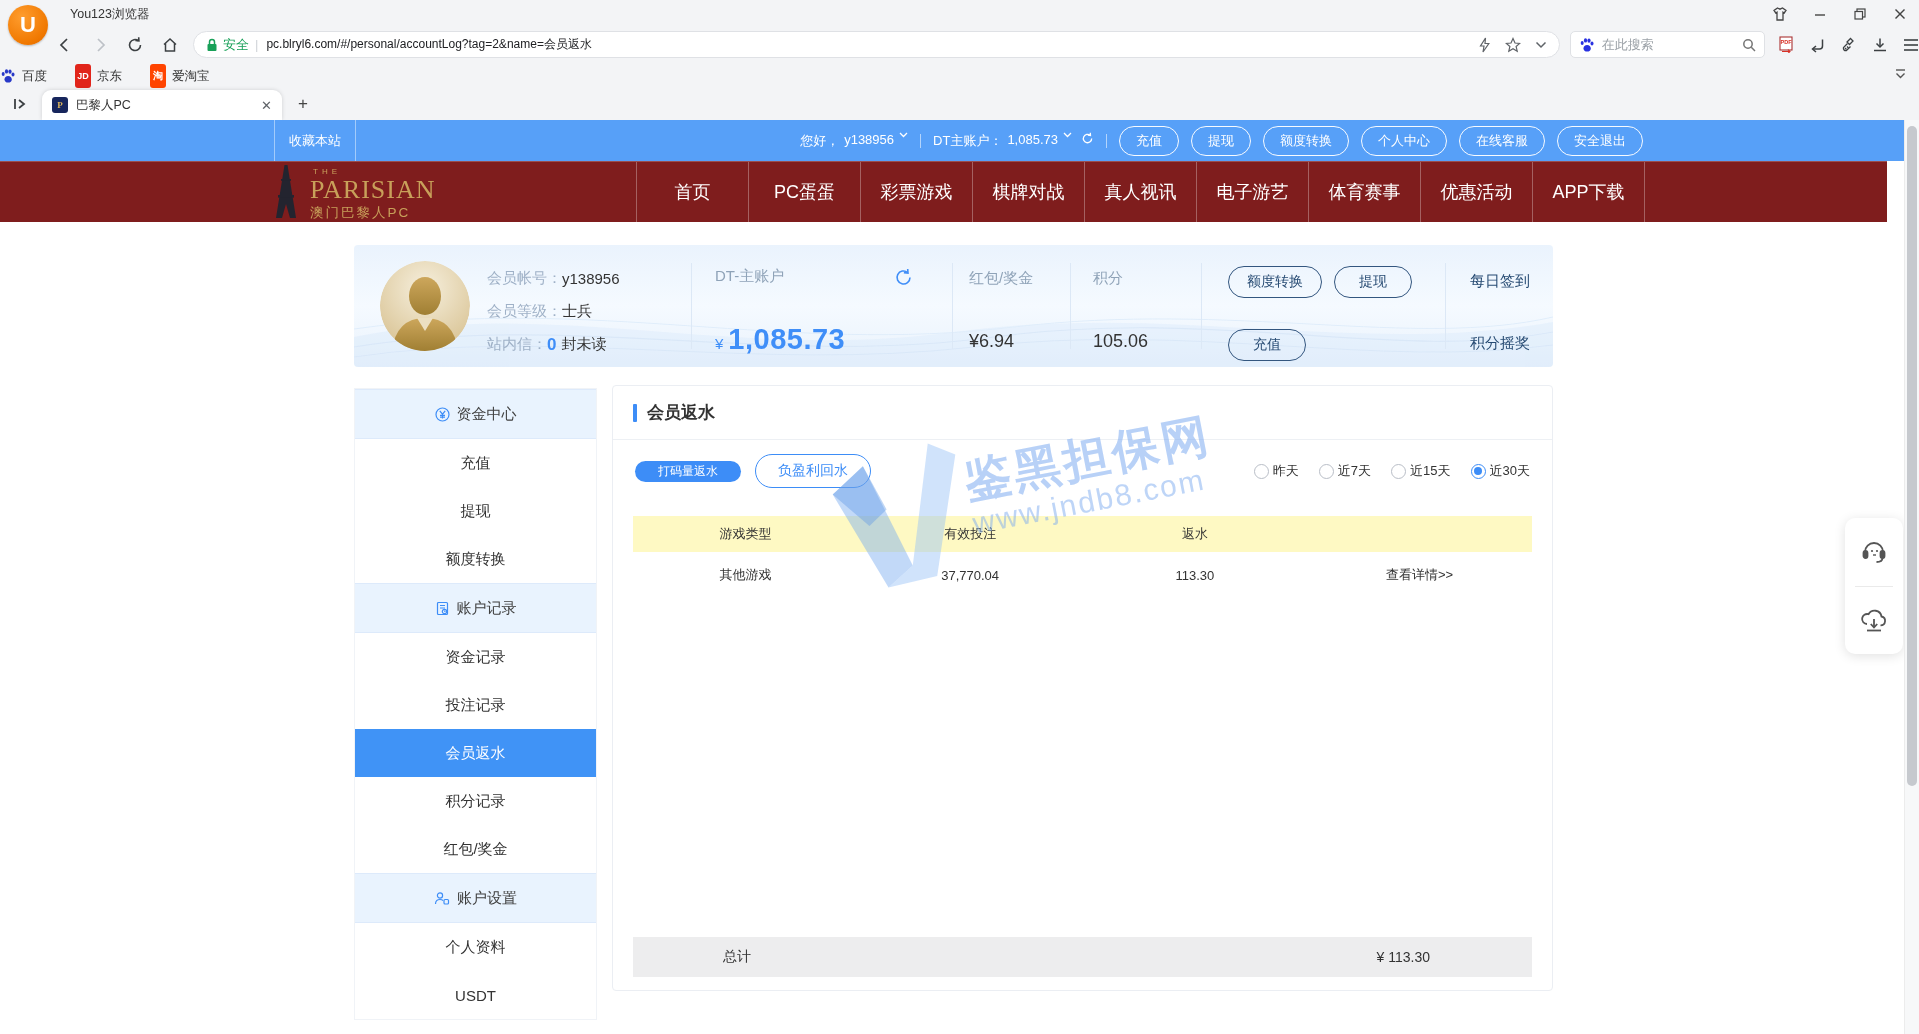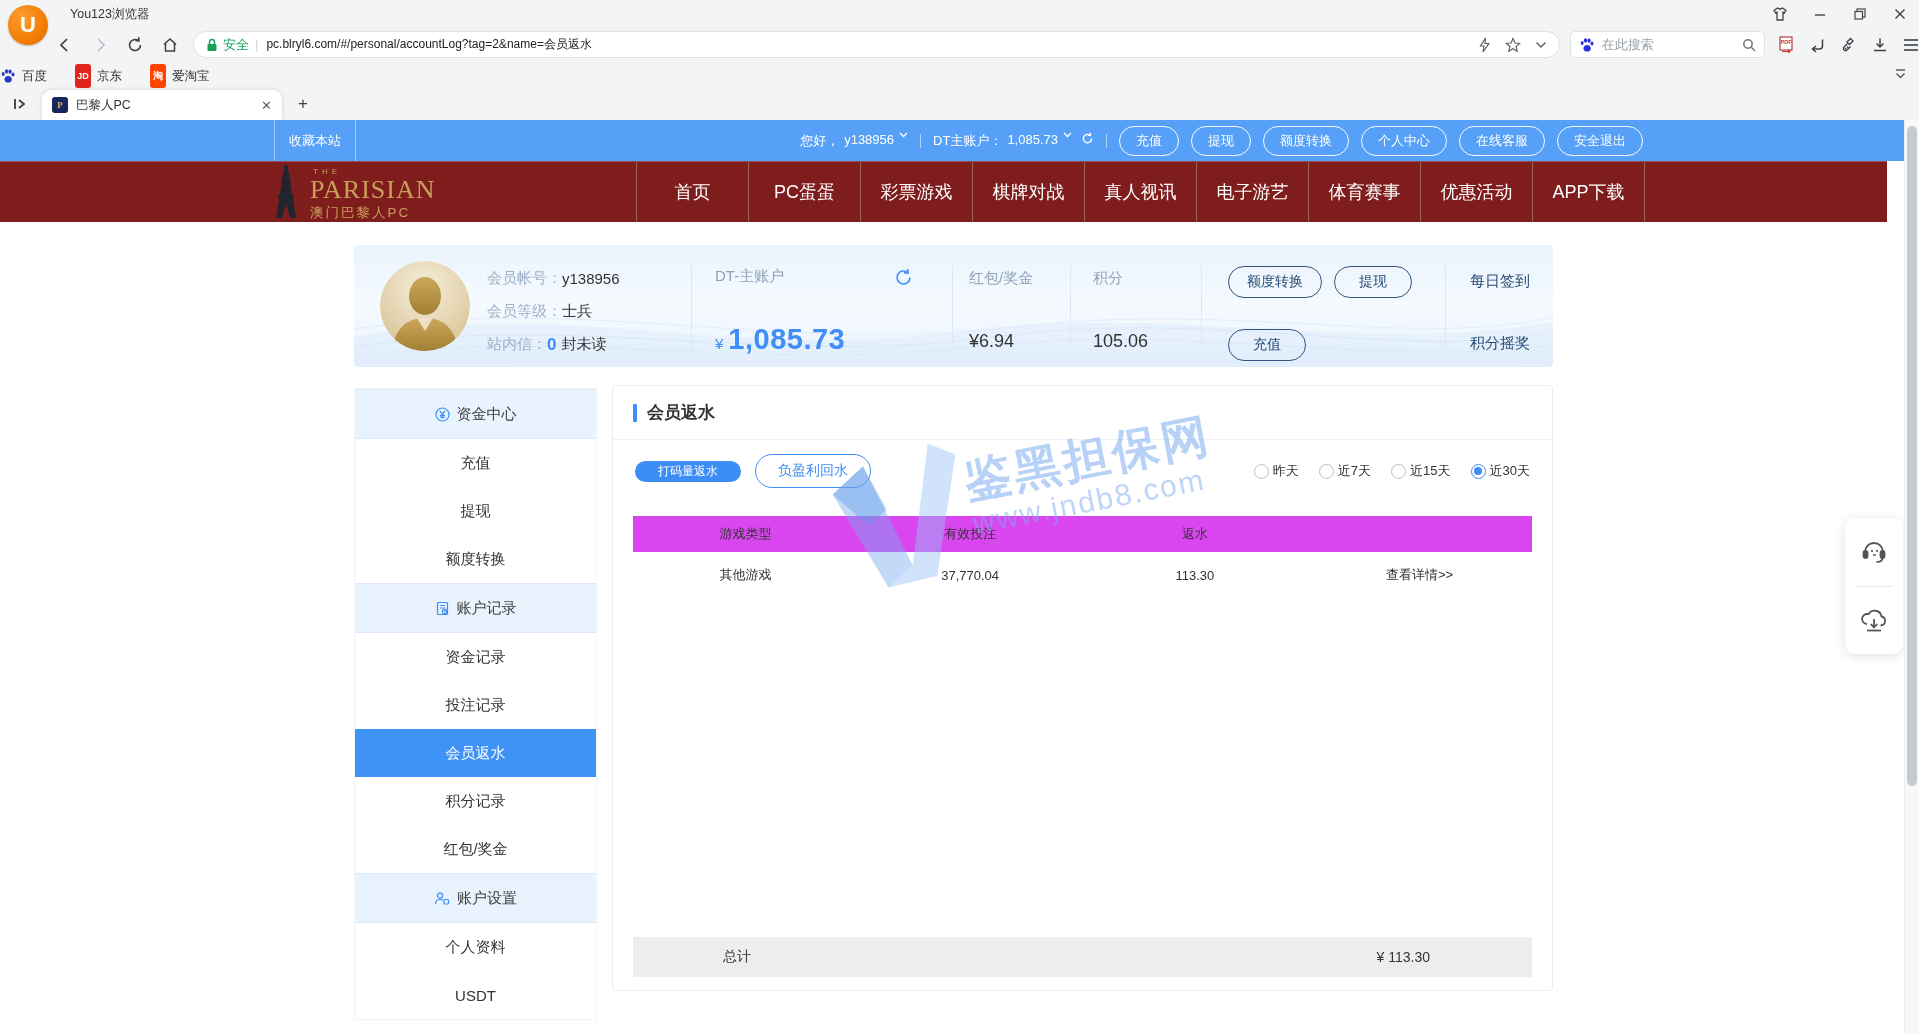--- a/index.html
+++ b/index.html
@@ -104,21 +104,21 @@
   .c-title .txt{font-size:17px;color:#333;font-weight:bold;}
   .controls{height:62px;display:flex;align-items:center;padding:0 22px;}
   .pill-active{background:#3d8df7;color:#fff;border-radius:18px;padding:2px 23px;font-size:12px;cursor:pointer;}
   .pill{border:1px solid #3d8df7;color:#3d8df7;background:#fff;border-radius:18px;padding:7px 22px;font-size:14px;margin-left:14px;cursor:pointer;}
   .radios{margin-left:auto;display:flex;align-items:center;gap:20px;font-size:13px;color:#333;}
   .radio-g{display:flex;align-items:center;cursor:pointer;}
   .radio{width:15px;height:15px;border:1px solid #b9bec7;border-radius:50%;margin-right:4px;background:#fff;box-sizing:border-box;
     display:flex;align-items:center;justify-content:center;}
   .radio.checked{border-color:#3d8df7;}
   .radio.checked::after{content:"";width:8px;height:8px;border-radius:50%;background:#3d8df7;}
-  .thead{margin:14px 20px 0;height:36px;background:#d946ef;display:flex;align-items:center;}
+  .thead{margin:14px 20px 0;height:36px;background:#fef9c3;display:flex;align-items:center;}
   .trow{margin:0 20px;height:46px;display:flex;align-items:center;background:#fff;}
   .col{width:25%;text-align:center;font-size:13px;color:#333;}
   .total{position:absolute;left:20px;right:20px;bottom:13px;height:40px;background:#ededee;display:flex;align-items:center;}
   .total .tl{margin-left:90px;font-size:14px;color:#333;}
   .total .tv{margin-left:auto;margin-right:102px;font-size:14px;color:#333;}
 
   .wm{position:absolute;left:830px;top:288px;display:flex;align-items:center;transform:rotate(-11deg);pointer-events:none;z-index:5;}
   .wm-texts{margin-left:2px;}
   .wm-l1{font-size:47px;font-weight:bold;color:rgba(125,172,240,.55);letter-spacing:3px;line-height:1.1;}
   .wm-l2{font-size:30px;color:rgba(125,172,240,.5);letter-spacing:2px;}

